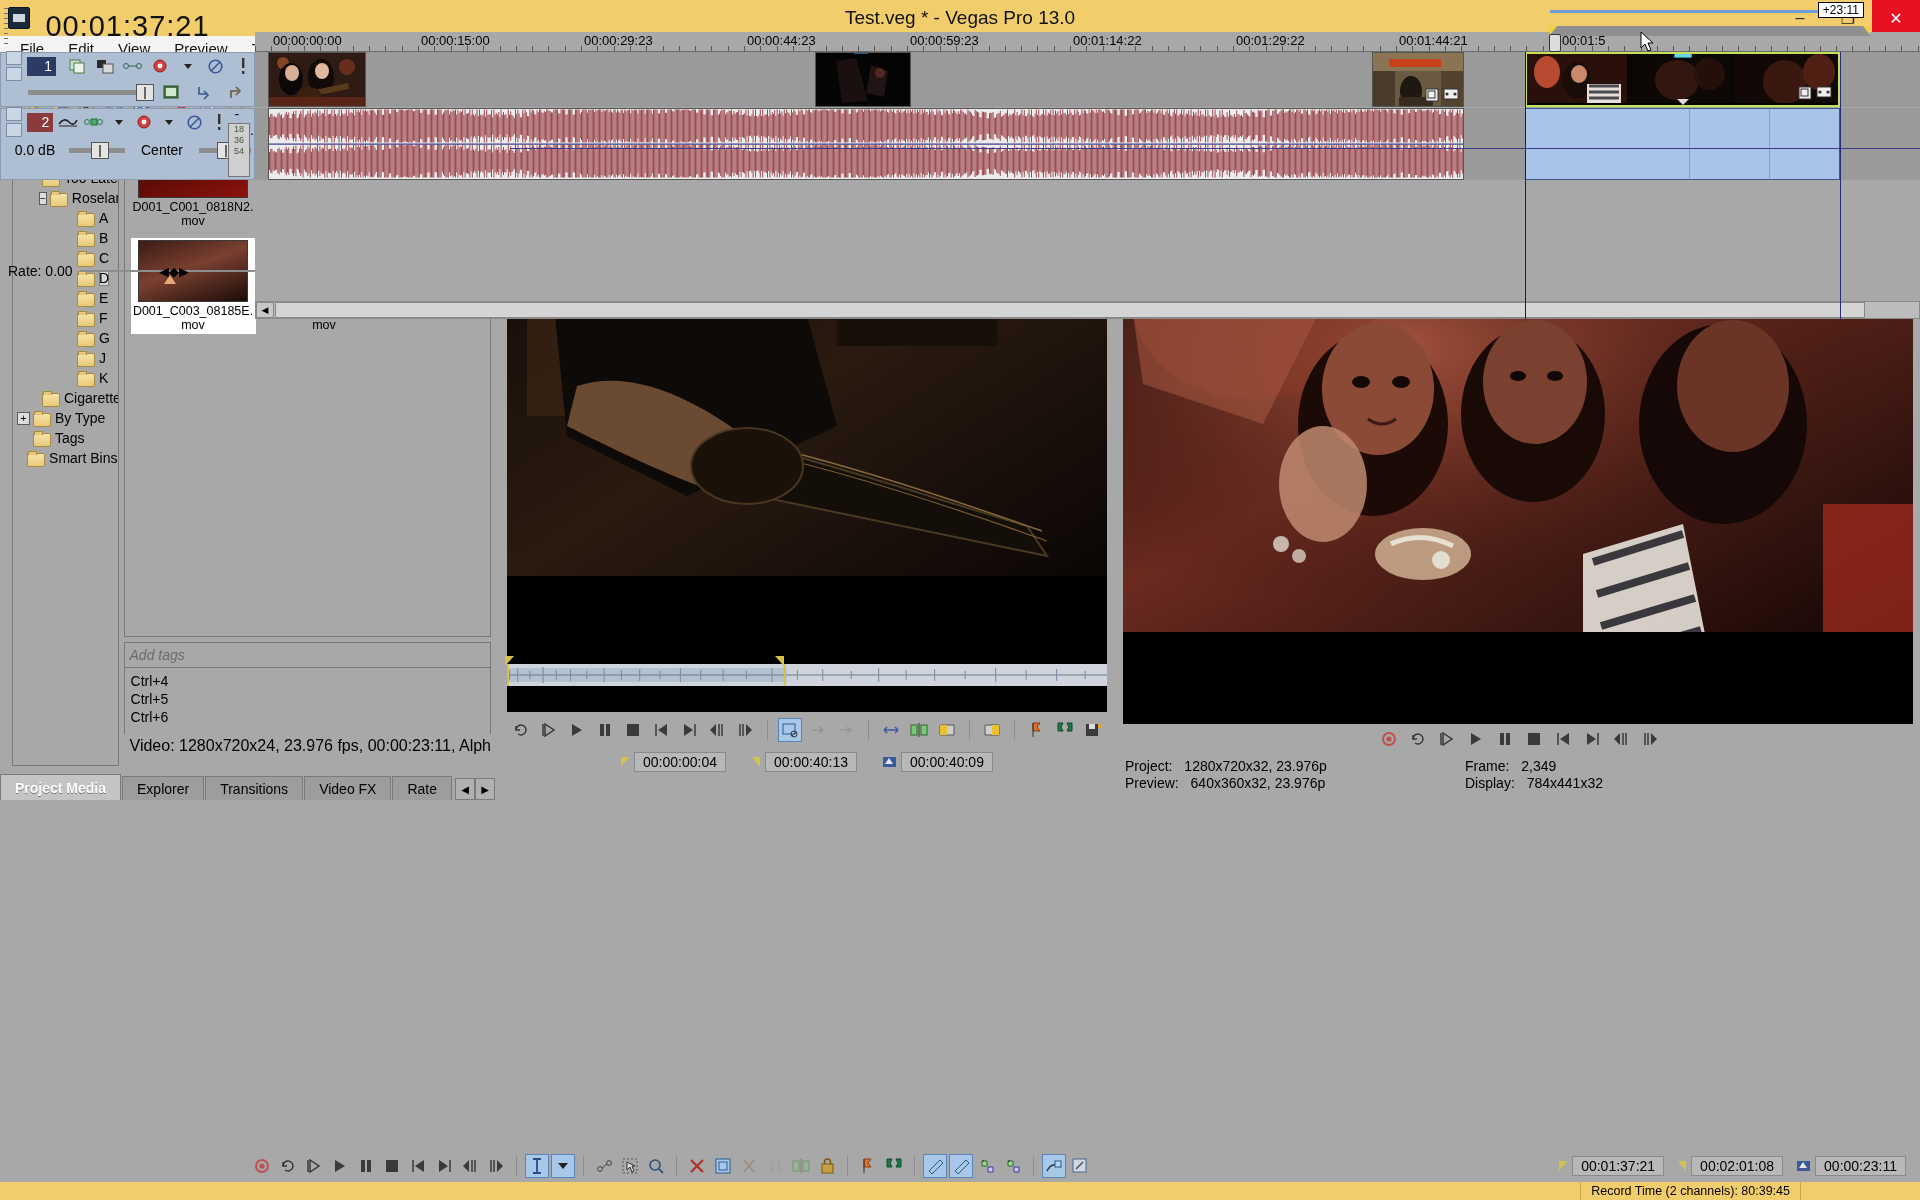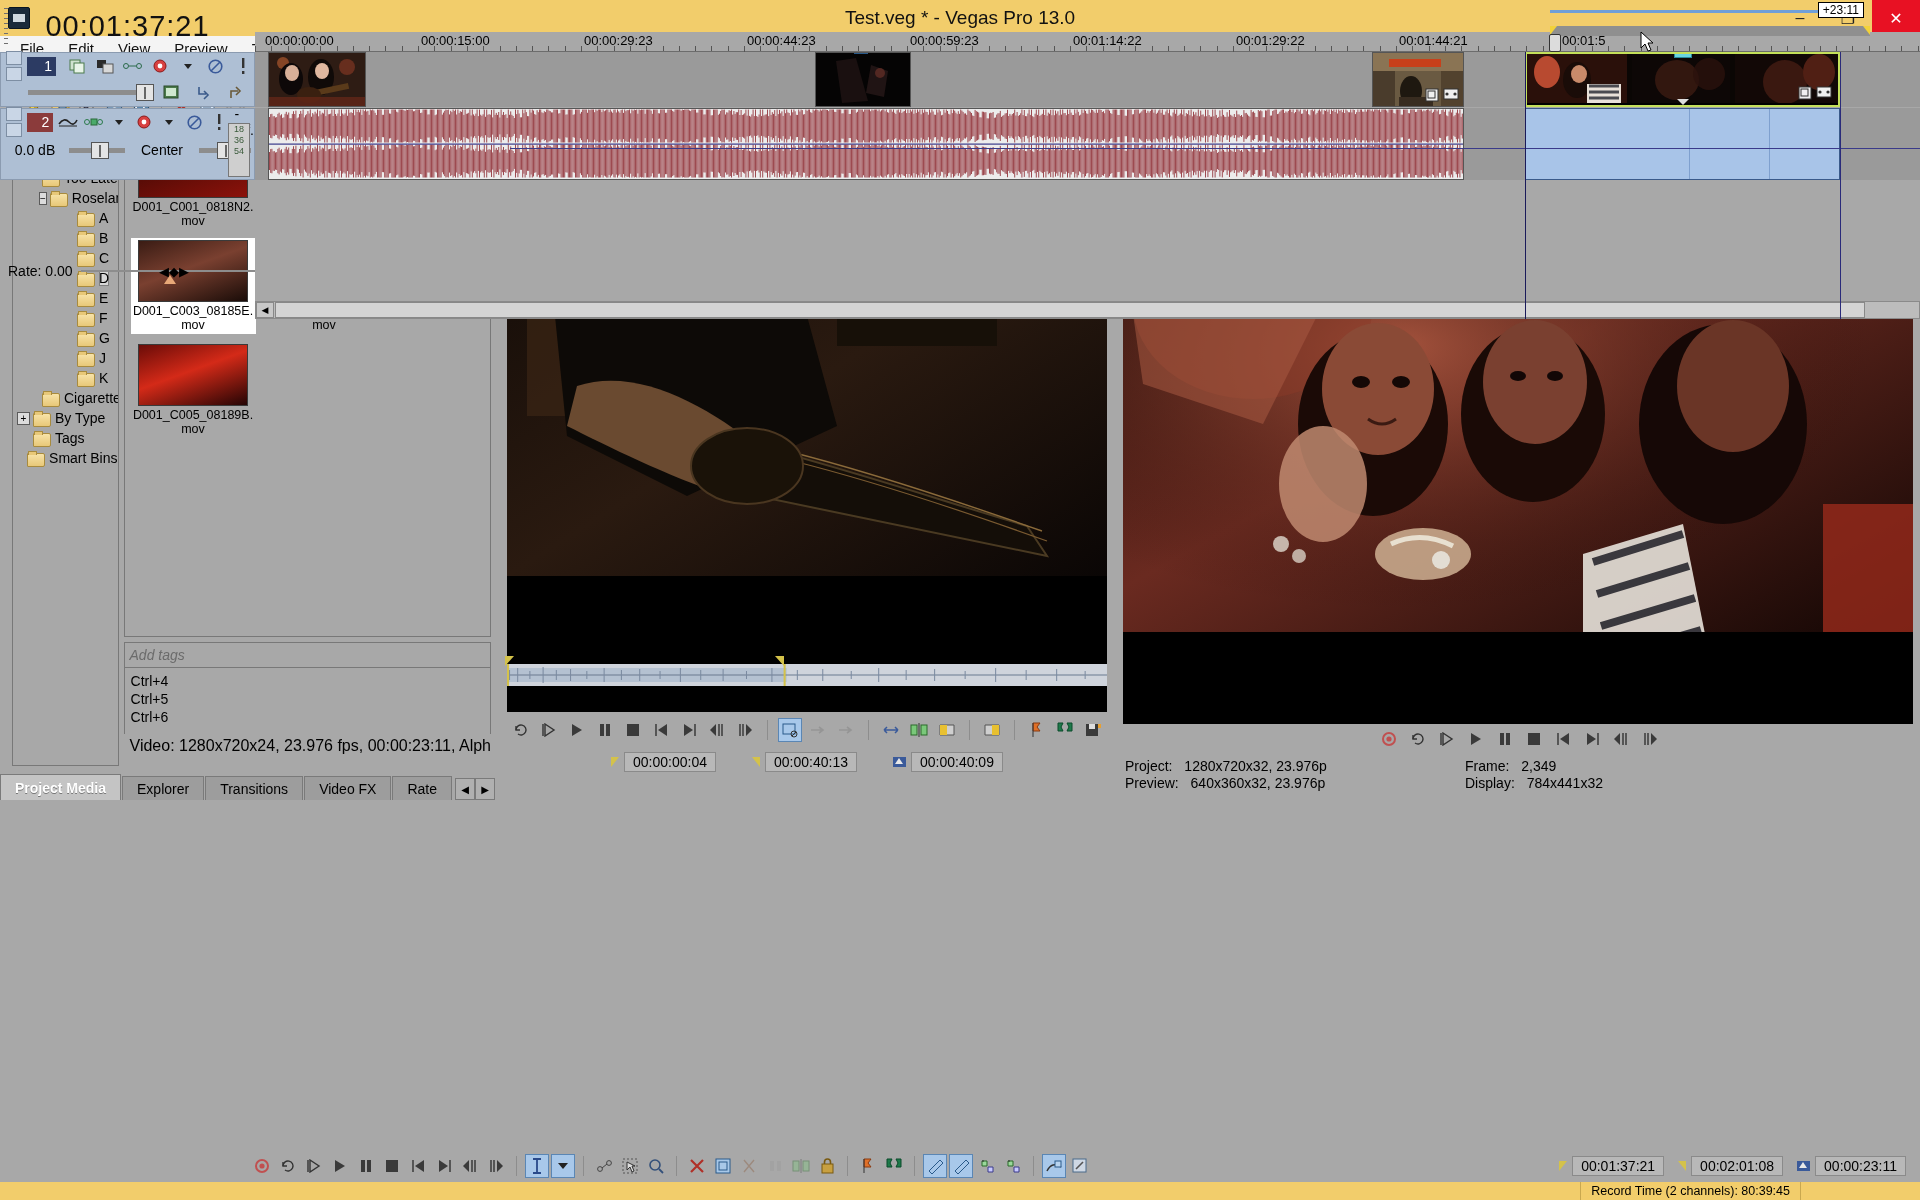--- a/index.html
+++ b/index.html
@@ -120,21 +120,21 @@
   .filebar .fname{ padding:0 6px; }
   .filebar .fpath{ flex:1; overflow:hidden; white-space:nowrap; }
   .caret{ width:0;height:0;border-left:5px solid transparent;border-right:5px solid transparent;
           border-top:6px solid #333; margin:0 6px;}
   .tr-video{ margin:0 10px; height:588px; background:#000; position:relative; }
   .tr-letterbox{ position:absolute; left:0; right:0; }
   .tr-scrub{ position:absolute; left:0; right:0; bottom:26px; height:22px; background:#cfd4dc;}
   .tr-transport{ height:36px; display:flex; align-items:center; justify-content:center; gap:4px;}
   .xbtn{ width:24px;height:24px;display:flex;align-items:center;justify-content:center;font-size:13px;}
   .xbtn.on{ background:#a8c8ea; box-shadow:inset 0 0 0 1px #5a86b4; }
-  .tr-times{ display:flex; justify-content:center; gap:36px; margin-top:4px;}
+  .tr-times{ display:flex; justify-content:center; gap:26px; margin-top:4px;}
   .tcfield{ display:flex; align-items:center; gap:5px; }
   .tcval{ background:#b8b8b8; border:1px solid #8a8a8a; padding:1px 8px; font-size:14px;}
 
   
   #preview{ left:1119px; top:94px; width:801px; height:706px; }
   .pv-head{ height:30px; display:flex; align-items:center; padding-left:14px; gap:3px;}
   .pv-video{ margin:0 0 0 4px; width:790px; height:600px; background:#000; position:relative; overflow:hidden;}
   .pv-transport{ height:30px; display:flex; align-items:center; justify-content:center; gap:5px;}
   .pv-info{ display:flex; font-size:14px; padding-left:6px; margin-top:4px;}
   .pv-info .col{ width:340px; line-height:17px;}
@@ -517,24 +517,20 @@
               <div class="tlabel">D001_C002_08182K.mov</div>
             </div>
             <div class="tcell sel">
               <div class="tthumb" style="background: linear-gradient(160deg, rgb(58, 28, 20) 0%, rgb(122, 64, 48) 45%, rgb(26, 12, 8) 100%);"></div>
               <div class="tlabel">D001_C003_08185E.mov</div>
             </div>
             <div class="tcell">
               <div class="tthumb" style="background: linear-gradient(160deg, rgb(42, 14, 10) 0%, rgb(160, 36, 24) 45%, rgb(20, 6, 4) 100%);"></div>
               <div class="tlabel">D001_C004_081872.mov</div>
             </div>
-            <div class="tcell">
-              <div class="tthumb" style="background: linear-gradient(160deg, rgb(106, 12, 8) 0%, rgb(212, 42, 24) 45%, rgb(36, 4, 4) 100%);"></div>
-              <div class="tlabel">D001_C005_08189B.mov</div>
-            </div>
           </div>
         <div class="tagbox">
           <span>Add tags</span>
         </div>
         <div class="shortcuts">
           <div class="sc-col">
             <div>Ctrl+4</div>
             <div>Ctrl+5</div>
             <div>Ctrl+6</div>
           </div>
@@ -980,21 +976,21 @@
 
   <div id="timeline">
     <div class="tl-grip"></div>
     <div class="tl-topleft">
       <div class="bigtime">00:01:37:21</div>
     </div>
 
     <div class="tl-ruler">
       <div class="ruler-band"></div>
       <div id="rulerLabels">
-          <div class="ruler-lbl" style="left: 10px;">00:00:00:00</div>
+          <div class="ruler-lbl" style="left: 18px;">00:00:00:00</div>
           <div class="ruler-lbl" style="left: 166px;">00:00:15:00</div>
           <div class="ruler-lbl" style="left: 329px;">00:00:29:23</div>
           <div class="ruler-lbl" style="left: 492px;">00:00:44:23</div>
           <div class="ruler-lbl" style="left: 655px;">00:00:59:23</div>
           <div class="ruler-lbl" style="left: 818px;">00:01:14:22</div>
           <div class="ruler-lbl" style="left: 981px;">00:01:29:22</div>
           <div class="ruler-lbl" style="left: 1144px;">00:01:44:21</div>
           <div class="ruler-lbl" style="left: 1307px;">00:01:5</div>
           <div class="ruler-tick" style="left: 0px; height: 9px;"></div>
           <div class="ruler-tick" style="left: 16.3px; height: 5px;"></div>

